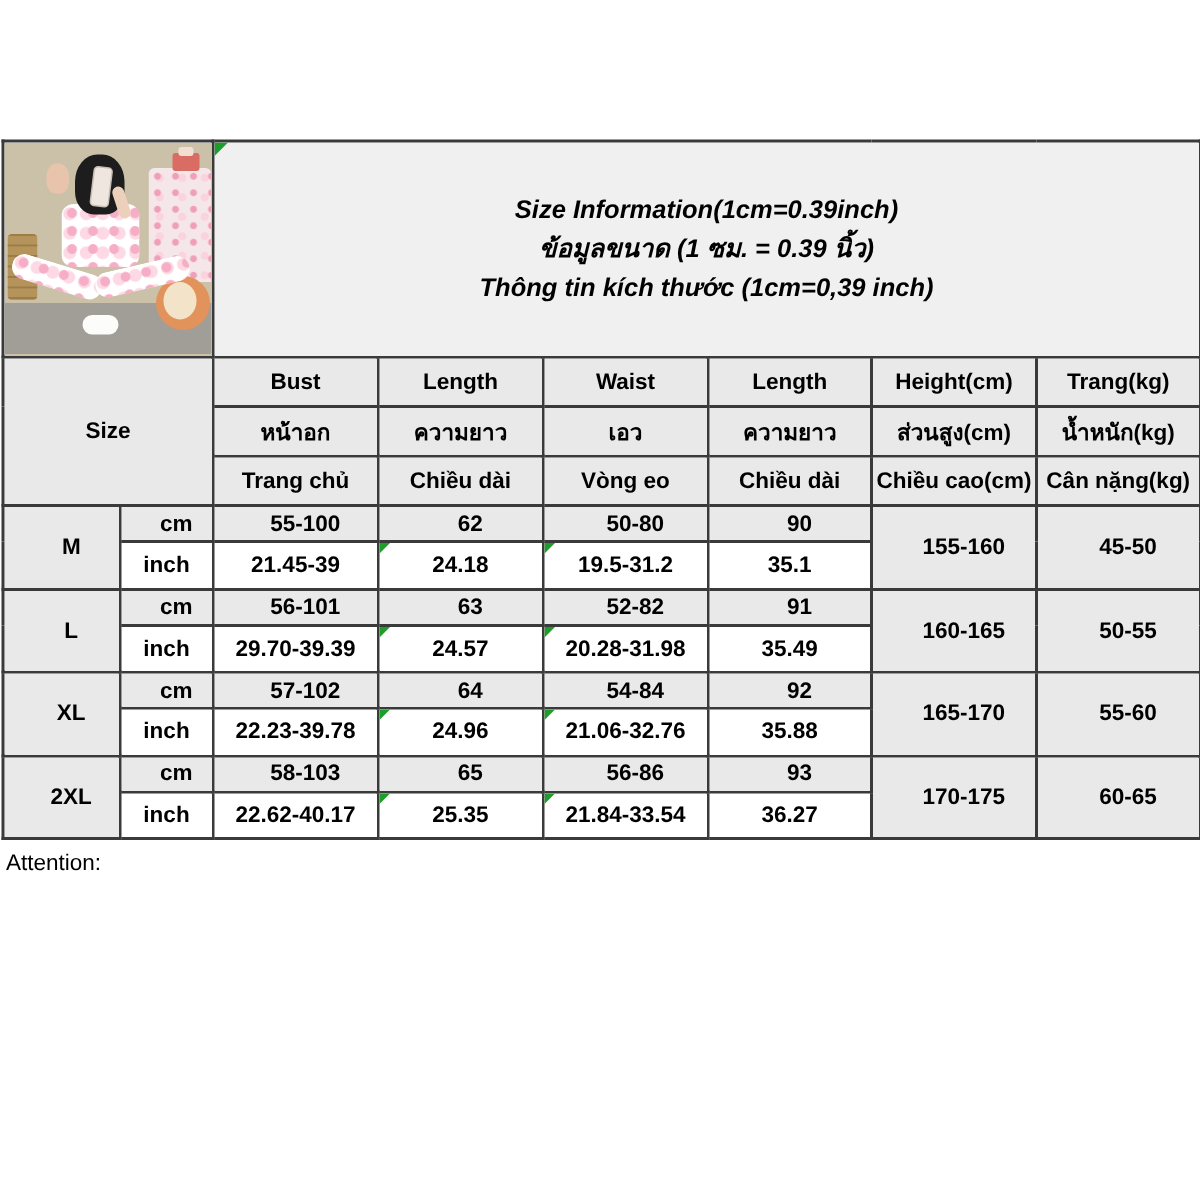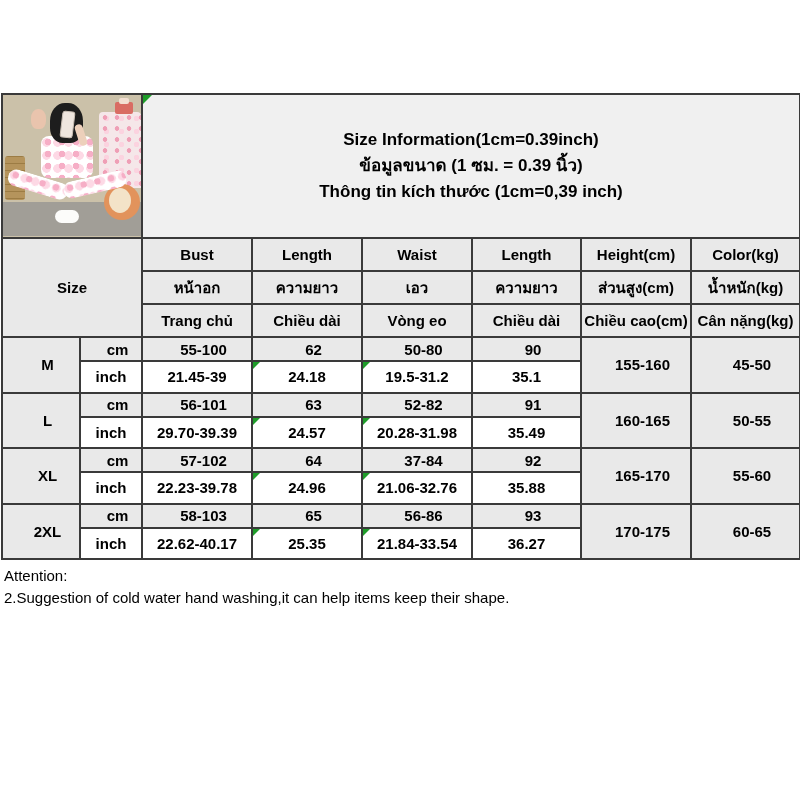--- a/index.html
+++ b/index.html
@@ -20,21 +20,21 @@
   }
   table.size-table td{
     border:2px solid var(--border,#3a3a3a);
     text-align:center;vertical-align:middle;
     font-weight:bold;font-size:15px;color:var(--text,#000);
     position:relative;overflow:hidden;
   }
   
   td.photo-cell{padding:0;height:144px;background:#cbc1a9;}
   td.title-cell{background:var(--title-bg,#f0f0f0);}
-  .title-line{font-size:17px;font-weight:bold;line-height:26px;text-align:center;}
+  .title-line{font-size:17px;font-weight:bold;line-height:26px;text-align:center;font-style:italic;}
   
   tr.hdr td{background:var(--header-bg,#e9e9e9);height:33px;}
   td.size-cell{background:var(--header-bg,#e9e9e9);font-size:27px;font-weight:bold;}
   
   tr.r-cm td{background:var(--header-bg,#e9e9e9);height:24px;padding-left:13px;}
   tr.r-inch td{background:var(--inch-bg,#fff);height:31.5px;text-align:center;}
   td.c-size{background:var(--header-bg,#e9e9e9) !important;font-size:16px;}
   td.c-merge{background:var(--header-bg,#e9e9e9) !important;}
   
   .flag{
@@ -120,21 +120,21 @@
     </td>
   </tr>
 
   <tr class="hdr">
     <td class="size-cell" colspan="2" rowspan="3">Size</td>
     <td>Bust</td>
     <td>Length</td>
     <td>Waist</td>
     <td>Length</td>
     <td>Height(cm)</td>
-    <td>Color(kg)</td>
+    <td>Trang(kg)</td>
   </tr>
 
   <tr class="hdr">
     <td>หน้าอก</td>
     <td>ความยาว</td>
     <td>เอว</td>
     <td>ความยาว</td>
     <td>ส่วนสูง(cm)</td>
     <td>น้ำหนัก(kg)</td>
   </tr>
@@ -182,21 +182,21 @@
     <td><span class="flag"></span><span>24.57</span></td>
     <td><span class="flag"></span><span>20.28-31.98</span></td>
     <td>35.49</td>
   </tr>
 
   <tr class="r-cm">
     <td class="c-size" rowspan="2">XL</td>
     <td>cm</td>
     <td>57-102</td>
     <td>64</td>
-    <td>37-84</td>
+    <td>54-84</td>
     <td>92</td>
     <td class="c-merge" rowspan="2">165-170</td>
     <td class="c-merge" rowspan="2">55-60</td>
   </tr>
   <tr class="r-inch">
     <td>inch</td>
     <td>22.23-39.78</td>
     <td><span class="flag"></span><span>24.96</span></td>
     <td><span class="flag"></span><span>21.06-32.76</span></td>
     <td>35.88</td>
@@ -217,14 +217,13 @@
     <td>22.62-40.17</td>
     <td><span class="flag"></span><span>25.35</span></td>
     <td><span class="flag"></span><span>21.84-33.54</span></td>
     <td>36.27</td>
   </tr>
 </tbody>
   </table>
 
 <div class="attention">
   <div>Attention:</div>
-  <div>2.Suggestion of cold water hand washing,it can help items keep their shape.</div>
 </div>
 
 </body></html>

